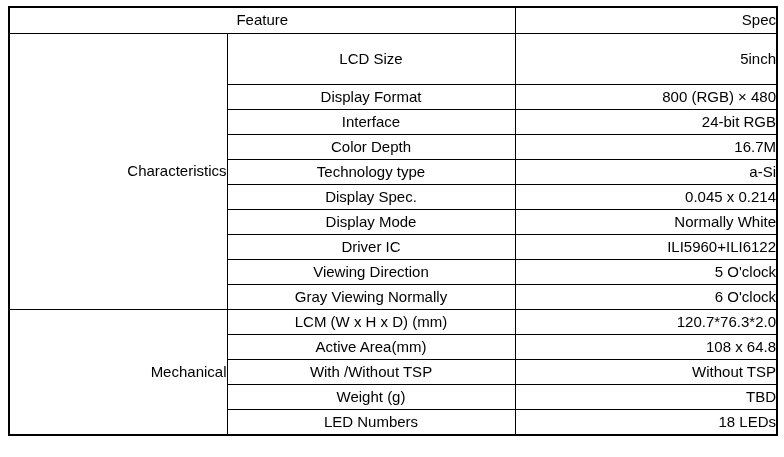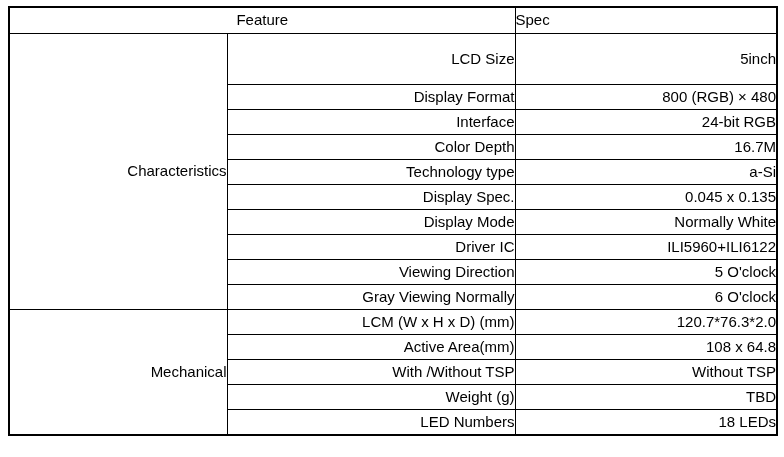--- a/index.html
+++ b/index.html
@@ -46,29 +46,29 @@
   thead th {
     background: #c9c9c9;
     font-weight: normal;
     text-align: center;
     height: 25px;
   }
   .hdr-feature {
     text-align: center;
   }
   .hdr-spec {
-    text-align: left;
+    text-align: right;
   }
   td.group-cell {
     text-align: right;
     font-size: 15px;
     vertical-align: middle;
   }
   td.feature-cell {
-    text-align: right;
+    text-align: center;
     padding-left: 6px;
     height: 24px;
     margin-left: 28px;
   }
   td.spec-cell {
     text-align: right;
     height: 24px;
   }
   td.tall {
     height: 50px;
@@ -121,21 +121,21 @@
       <tr>
         <td class="feature-cell">Color Depth</td>
         <td class="spec-cell">16.7M</td>
       </tr>
       <tr>
         <td class="feature-cell">Technology type</td>
         <td class="spec-cell">a-Si</td>
       </tr>
       <tr>
         <td class="feature-cell">Display Spec.</td>
-        <td class="spec-cell">0.045 x 0.135</td>
+        <td class="spec-cell">0.045 x 0.214</td>
       </tr>
       <tr>
         <td class="feature-cell">Display Mode</td>
         <td class="spec-cell">Normally White</td>
       </tr>
       <tr>
         <td class="feature-cell">Driver IC</td>
         <td class="spec-cell">ILI5960+ILI6122</td>
       </tr>
       <tr>

